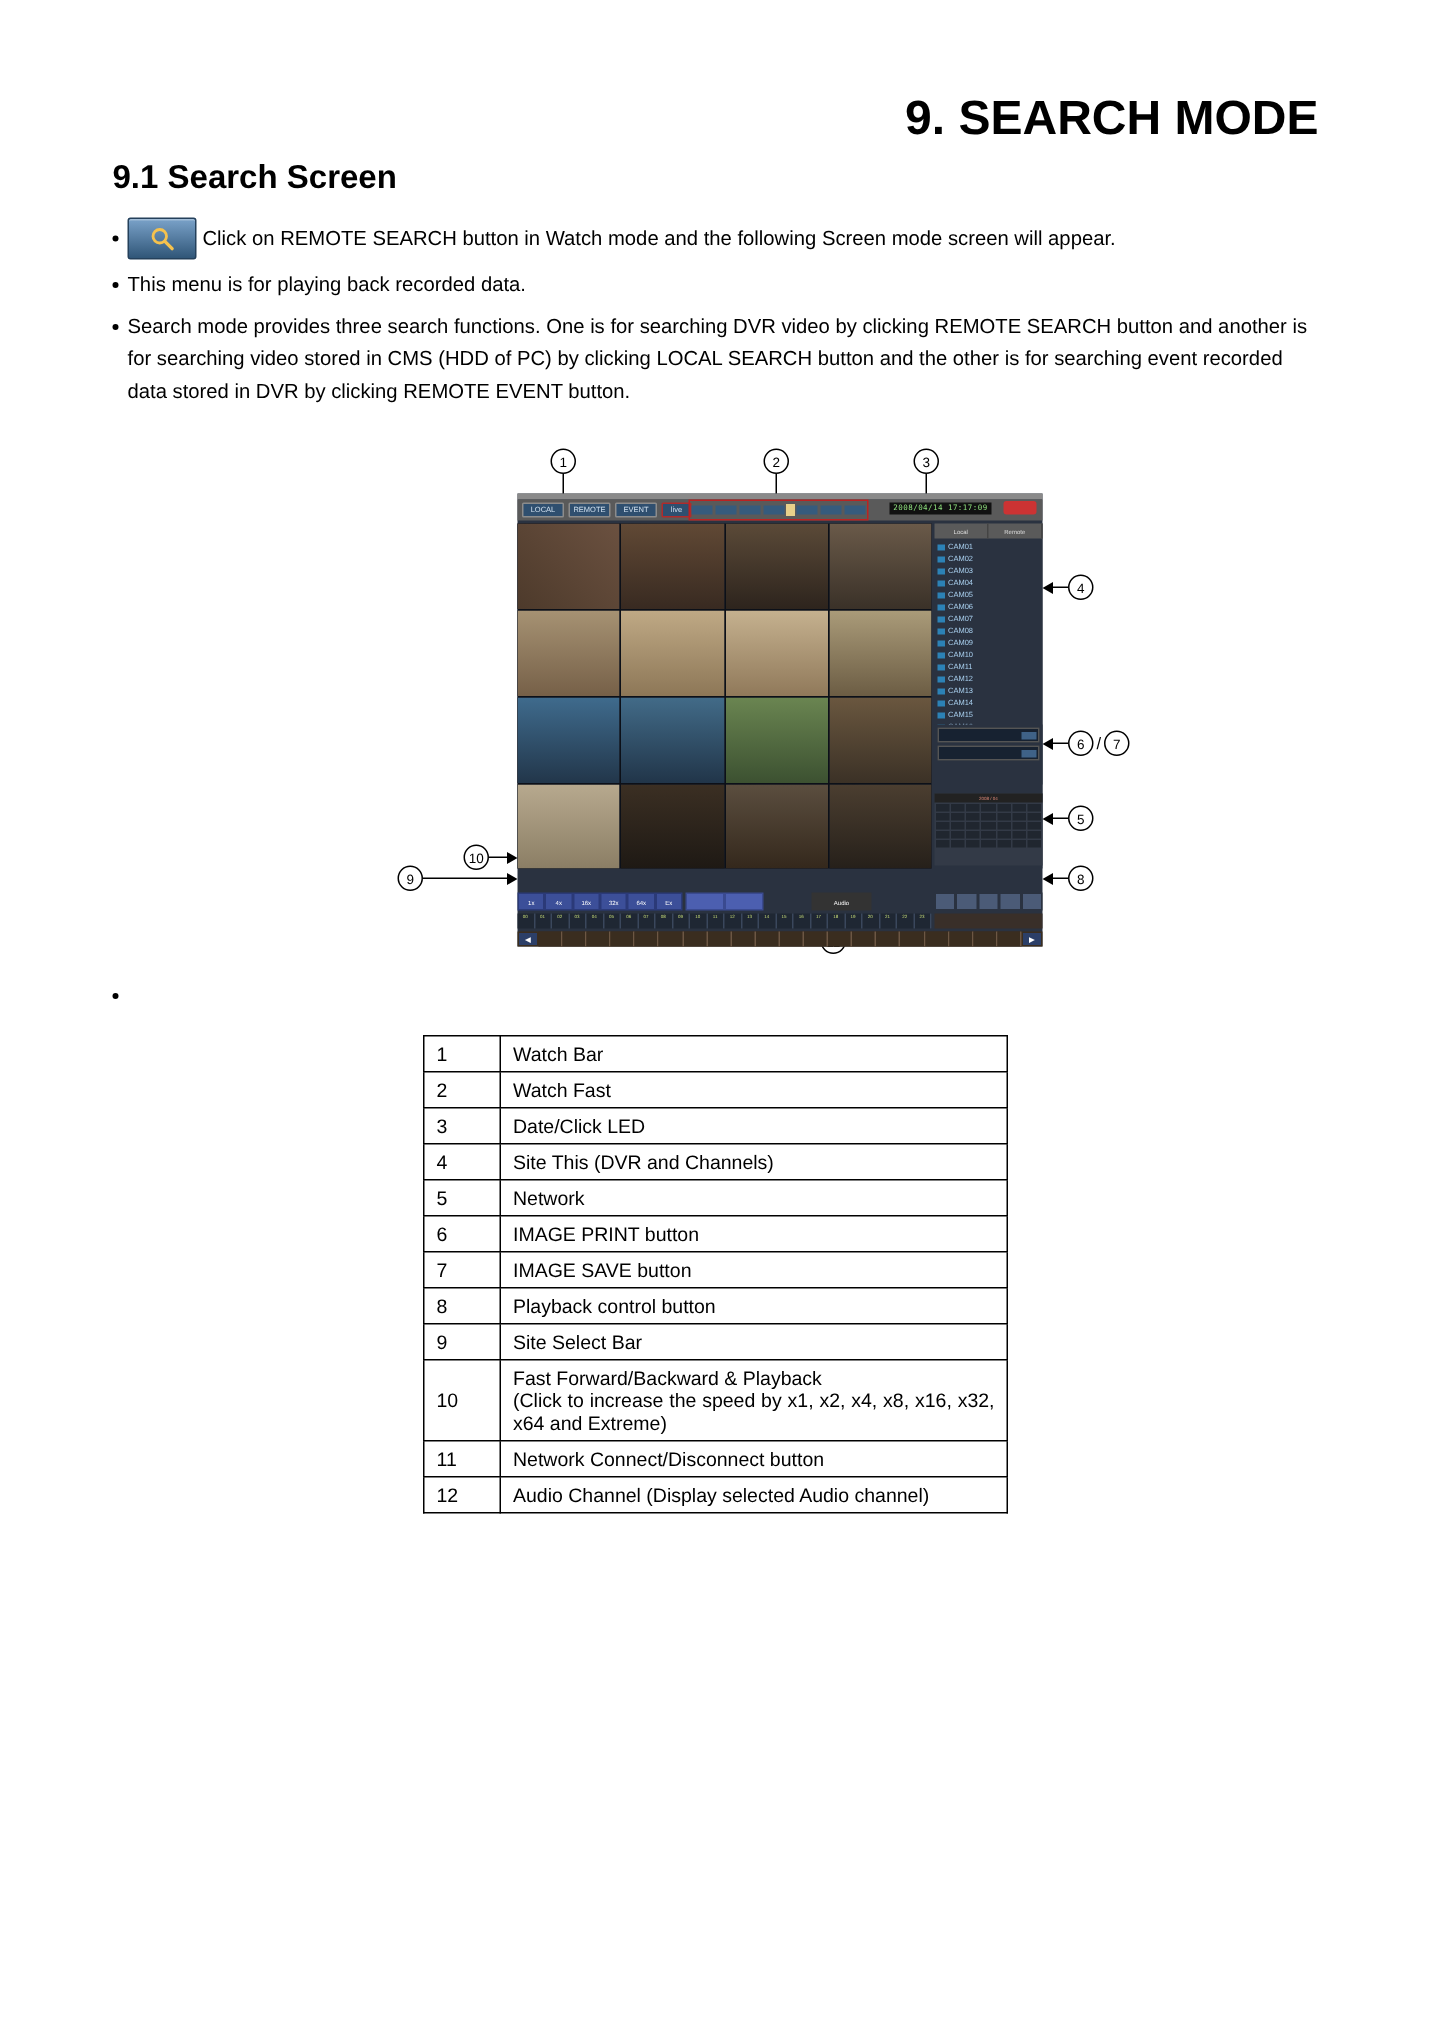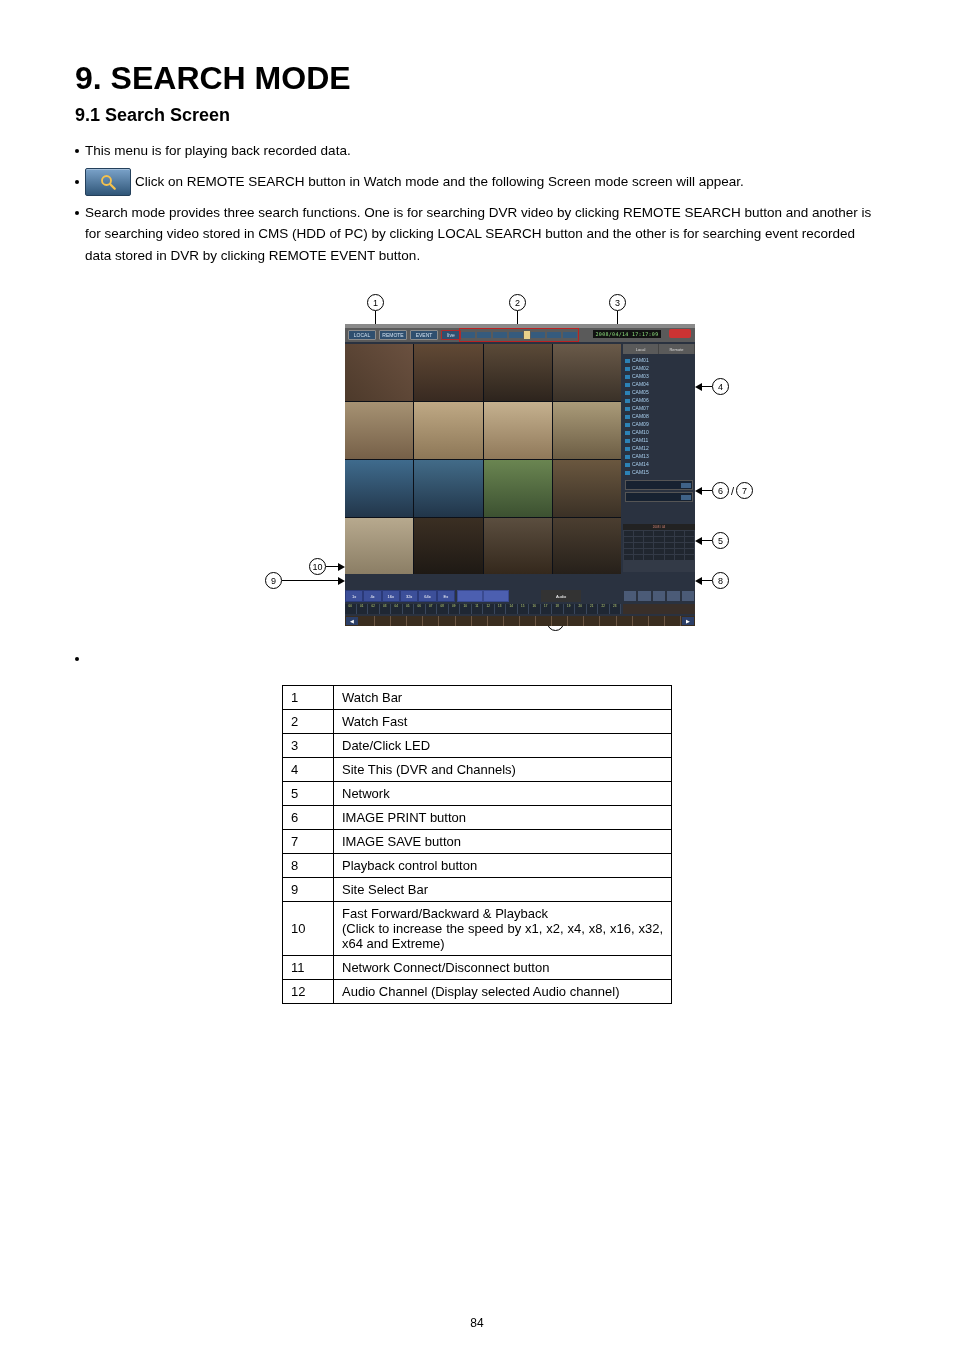--- a/index.html
+++ b/index.html
@@ -14,23 +14,24 @@
     min-height: 1350px;
     margin: 0 auto;
     padding: 60px 75px 40px 75px;
     box-sizing: border-box;
     position: relative;
   }
   .h1 {
     font-size: 32px;
     font-weight: bold;
     margin: 0 0 8px 0;
+    text-align: right;
   }
   .h2 {
-    font-size: 18px;
+    font-size: 22px;
     font-weight: bold;
     margin: 0 0 14px 0;
   }
   .body-text {
     font-size: 13.5px;
     line-height: 1.6;
     margin: 0 0 6px 0;
   }
   .bullet-row {
     display: flex;
@@ -323,34 +324,34 @@
     font-size: 12px;
   }
 </style>
 </head>
 <body>
 
 <div class="page">
   <h1 class="h1">9.  SEARCH MODE</h1>
   <h2 class="h2">9.1  Search Screen</h2>
 
-  <div class="body-text bullet-row">
-    <span class="bullet-dot"></span>
-    <span>This menu is for playing back recorded data.</span>
-  </div>
-
   <div class="body-text bullet-row" style="align-items:center">
     <span class="bullet-dot" style="margin-top:0"></span>
     <span class="search-icon-btn">
       <svg width="18" height="18" viewBox="0 0 24 24">
         <circle cx="10" cy="10" r="6" fill="none" stroke="#f6c24d" stroke-width="2.5"></circle>
         <line x1="15" y1="15" x2="21" y2="21" stroke="#f6c24d" stroke-width="3" stroke-linecap="round"></line>
       </svg>
     </span>
     <span>Click on REMOTE SEARCH button in Watch mode and the following Screen mode screen will appear.</span>
+  </div>
+
+  <div class="body-text bullet-row">
+    <span class="bullet-dot"></span>
+    <span>This menu is for playing back recorded data.</span>
   </div>
 
   <div class="body-text bullet-row">
     <span class="bullet-dot"></span>
     <span>Search mode provides three search functions. One is for searching DVR video by clicking REMOTE SEARCH button and another is for searching video stored in CMS (HDD of PC) by clicking LOCAL SEARCH button and the other is for searching event recorded data stored in DVR by clicking REMOTE EVENT button.</span>
   </div>
 
   <div class="figure-wrap">
     <div class="figure">
 
@@ -700,14 +701,13 @@
           <td>11</td>
           <td>Network Connect/Disconnect button</td>
         </tr>
     <tr>
           <td>12</td>
           <td>Audio Channel (Display selected Audio channel)</td>
         </tr>
   </tbody>
     </table>
 
-  <div class="page-num">84</div>
 </div>
 
 </body></html>

